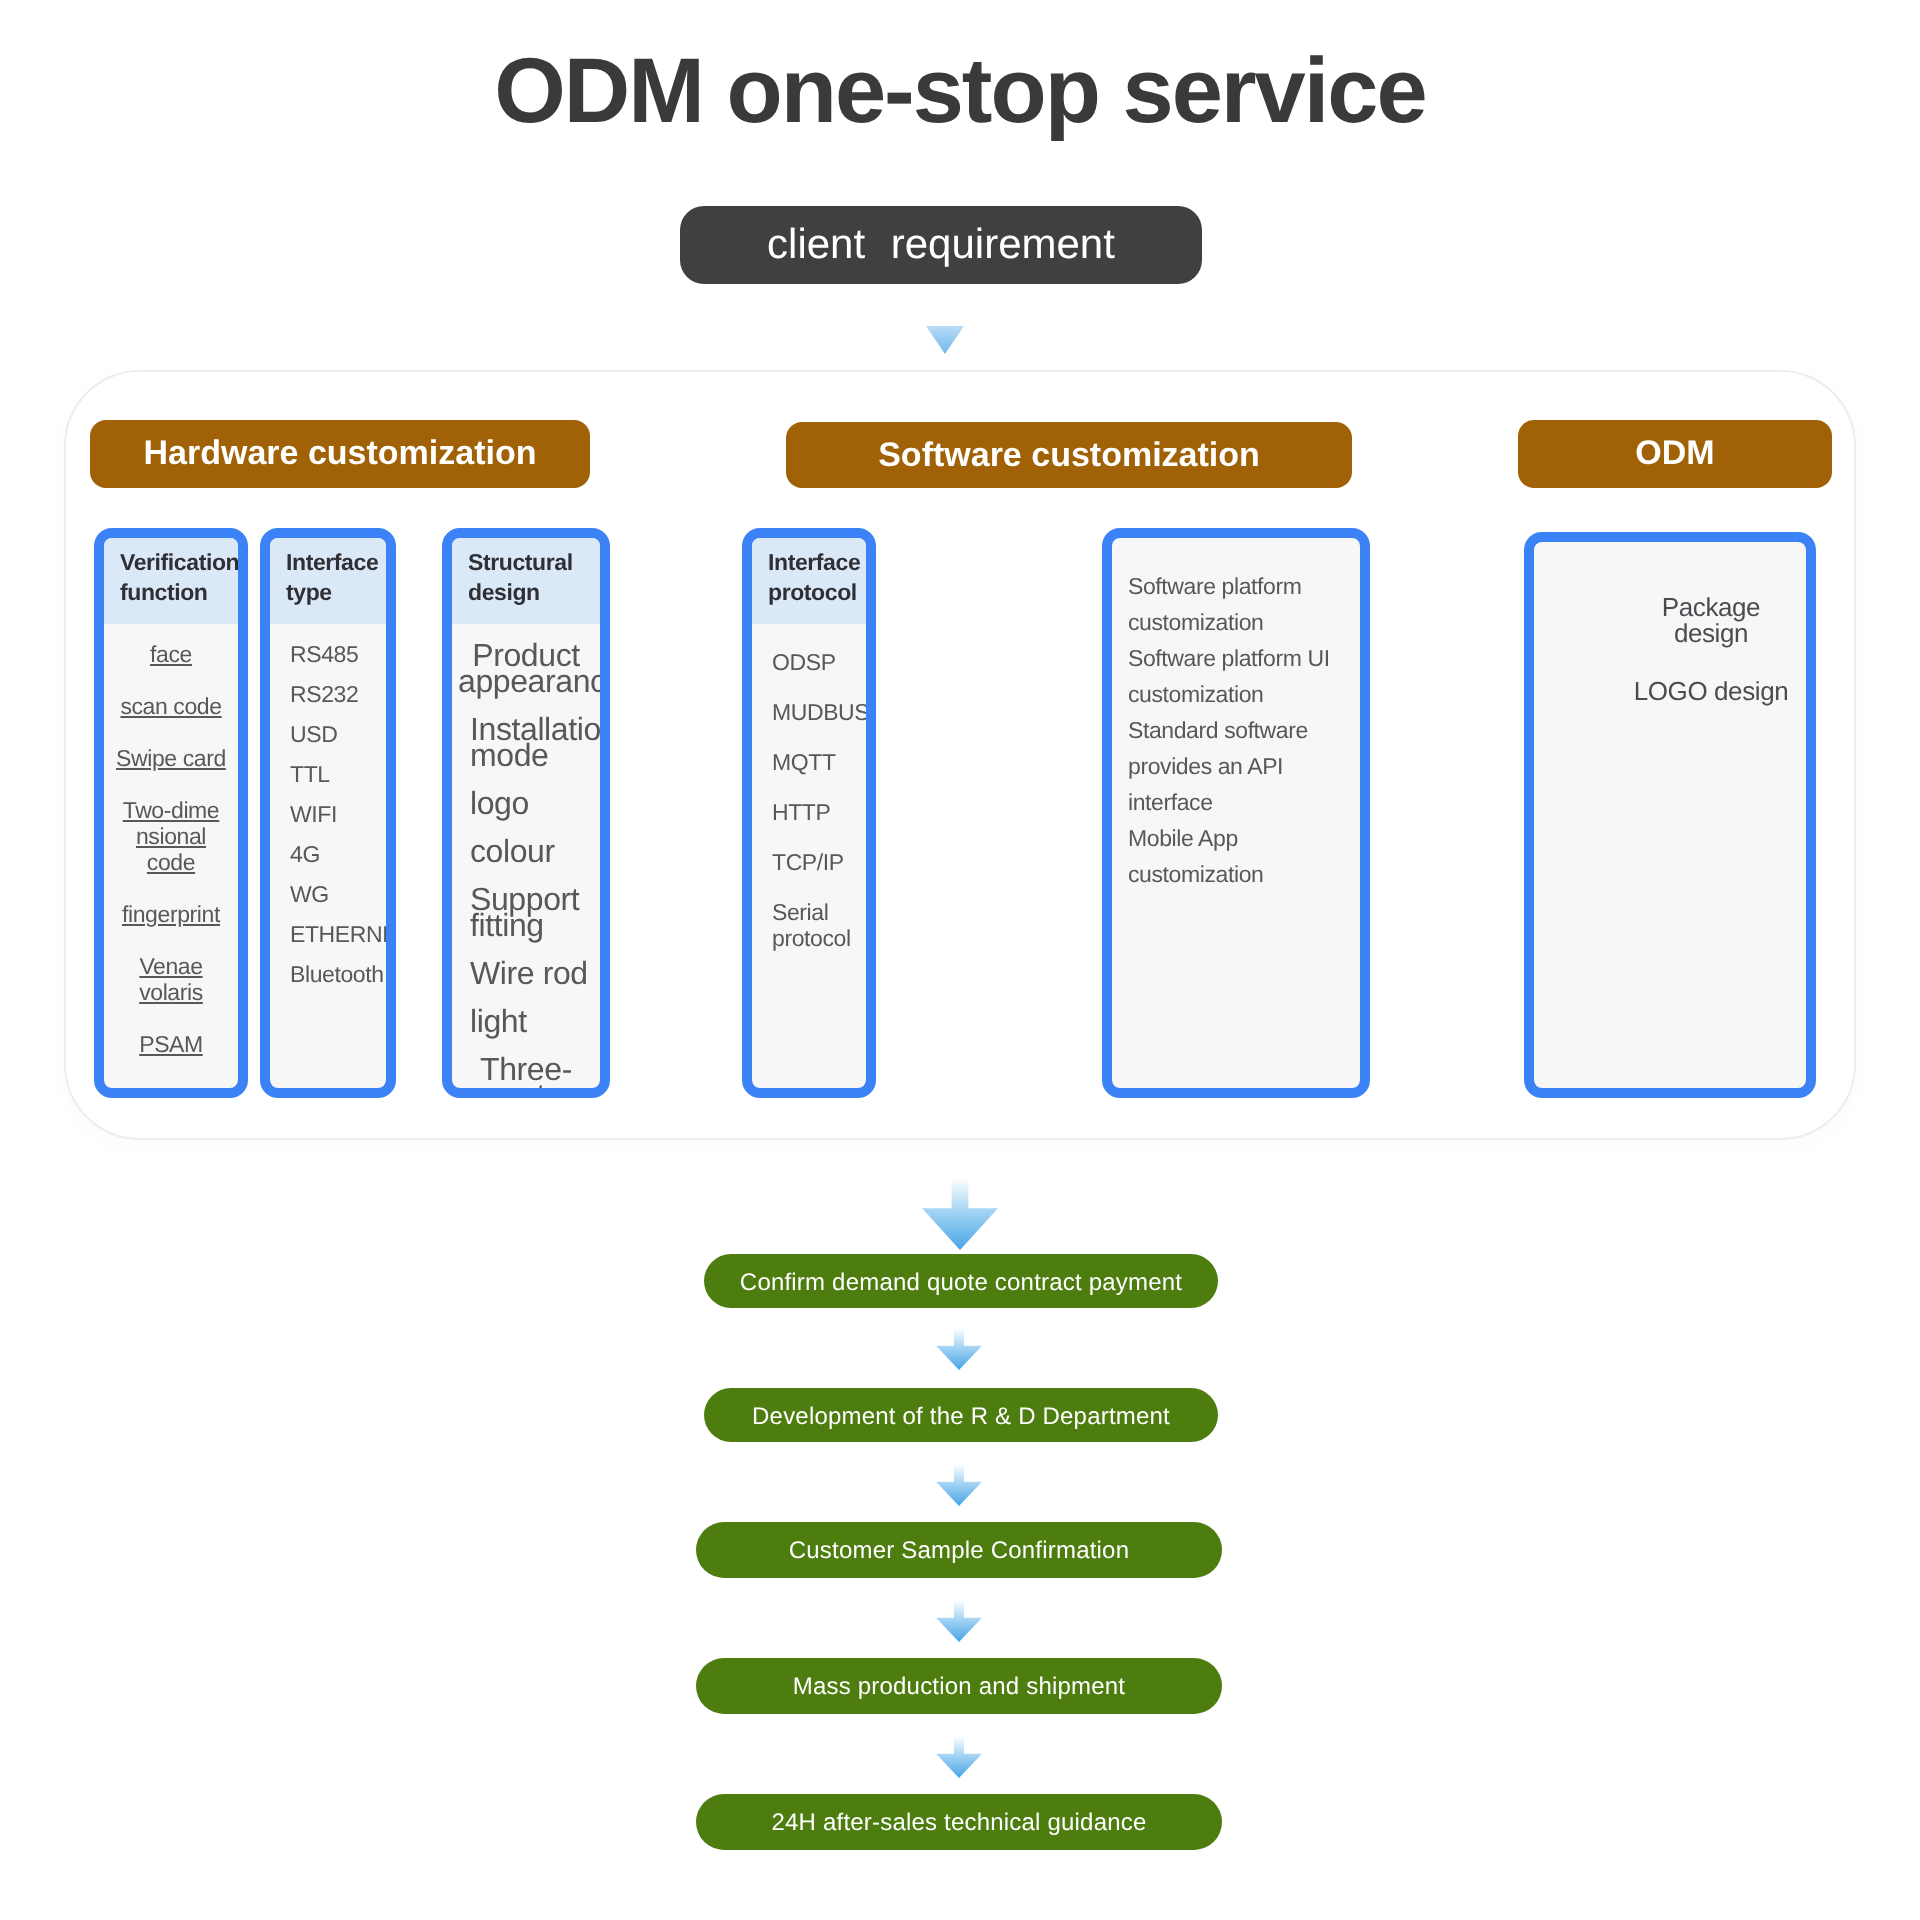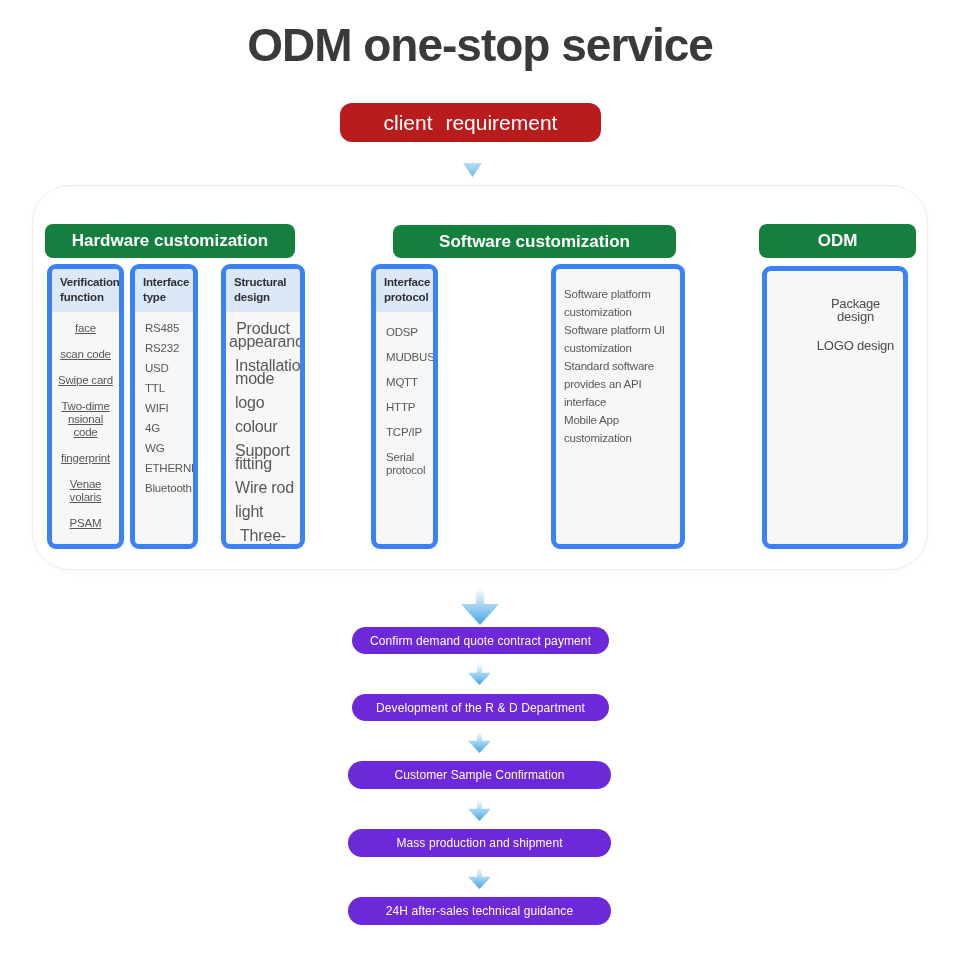--- a/index.html
+++ b/index.html
@@ -14,21 +14,21 @@
   
   .page-title {
     position: absolute; left: 0; top: 18px; width: 100%;
     text-align: center;
     font-size: 46px; font-weight: bold; letter-spacing: -1px;
     color: #3a3a3c;
   }
   
   .client-btn {
     position: absolute; left: 340px; top: 103px; width: 261px; height: 39px;
-    background: #b91c1c; border-radius: 12px; border: none;
+    background: #404040; border-radius: 12px; border: none;
     color: #ffffff; font-size: 21px; word-spacing: 7px;
     font-family: "Liberation Sans", sans-serif;
     display: flex; align-items: center; justify-content: center;
     cursor: pointer;
   }
   
   .tri-arrow {
     position: absolute;
     clip-path: polygon(0 0, 100% 0, 50% 100%);
     background: linear-gradient(180deg, #b9dcf6 0%, #6fb9ec 100%);
@@ -41,26 +41,25 @@
   
   .panel {
     position: absolute; left: 32px; top: 185px; width: 896px; height: 385px;
     background: #ffffff;
     border: 1.5px solid #ededf0;
     border-radius: 38px;
     box-shadow: 0 3px 10px rgba(0,0,0,0.025);
   }
   .section-btn {
     position: absolute;
-    background: #15803d; border: none; border-radius: 8px;
+    background: #a16207; border: none; border-radius: 8px;
     color: #ffffff; font-size: 17px; font-weight: bold;
     font-family: "Liberation Sans", sans-serif;
     display: flex; align-items: center; justify-content: center;
     cursor: pointer;
-    margin-top: 14px;
   }
   #hw-btn  { left: 12px;  top: 24px; width: 250px; height: 34px; }
   #sw-btn  { left: 360px; top: 25px; width: 283px; height: 33px; }
   #odm-btn { left: 726px; top: 24px; width: 157px; height: 34px; }
   
   .card {
     position: absolute; top: 78px; height: 285px;
     background: #f7f7f8;
     border: 5px solid #3b82f6;
     border-radius: 9px;
@@ -101,21 +100,21 @@
   #card-comm-proto .card-body { padding: 14px 3px 14px 14px; gap: 12px; }
   
   #card-sw-text { left: 518px; width: 134px; }
   #card-sw-text .card-body { padding: 16px 6px 16px 8px; gap: 0; line-height: 18px; font-size: 11.5px; }
   
   #card-odm { left: 729px; top: 80px; width: 146px; height: 283px; padding-left: 41px; }
   #card-odm .card-body { padding: 26px 4px; gap: 16px; align-items: center; text-align: center; font-size: 13px; color: #4b4c4f; }
   
   .pill {
     position: absolute;
-    background: #6d28d9; border: none; border-radius: 999px;
+    background: #4d7c0f; border: none; border-radius: 999px;
     color: #ffffff; font-size: 12px; letter-spacing: 0.1px;
     font-family: "Liberation Sans", sans-serif;
     display: flex; align-items: center; justify-content: center;
     cursor: pointer;
   }
   #pill-1 { left: 352px; top: 627px; width: 257px; height: 27px; }
   #pill-2 { left: 352px; top: 694px; width: 257px; height: 27px; }
   #pill-3 { left: 348px; top: 761px; width: 263px; height: 28px; }
   #pill-4 { left: 348px; top: 829px; width: 263px; height: 28px; }
   #pill-5 { left: 348px; top: 897px; width: 263px; height: 28px; }

